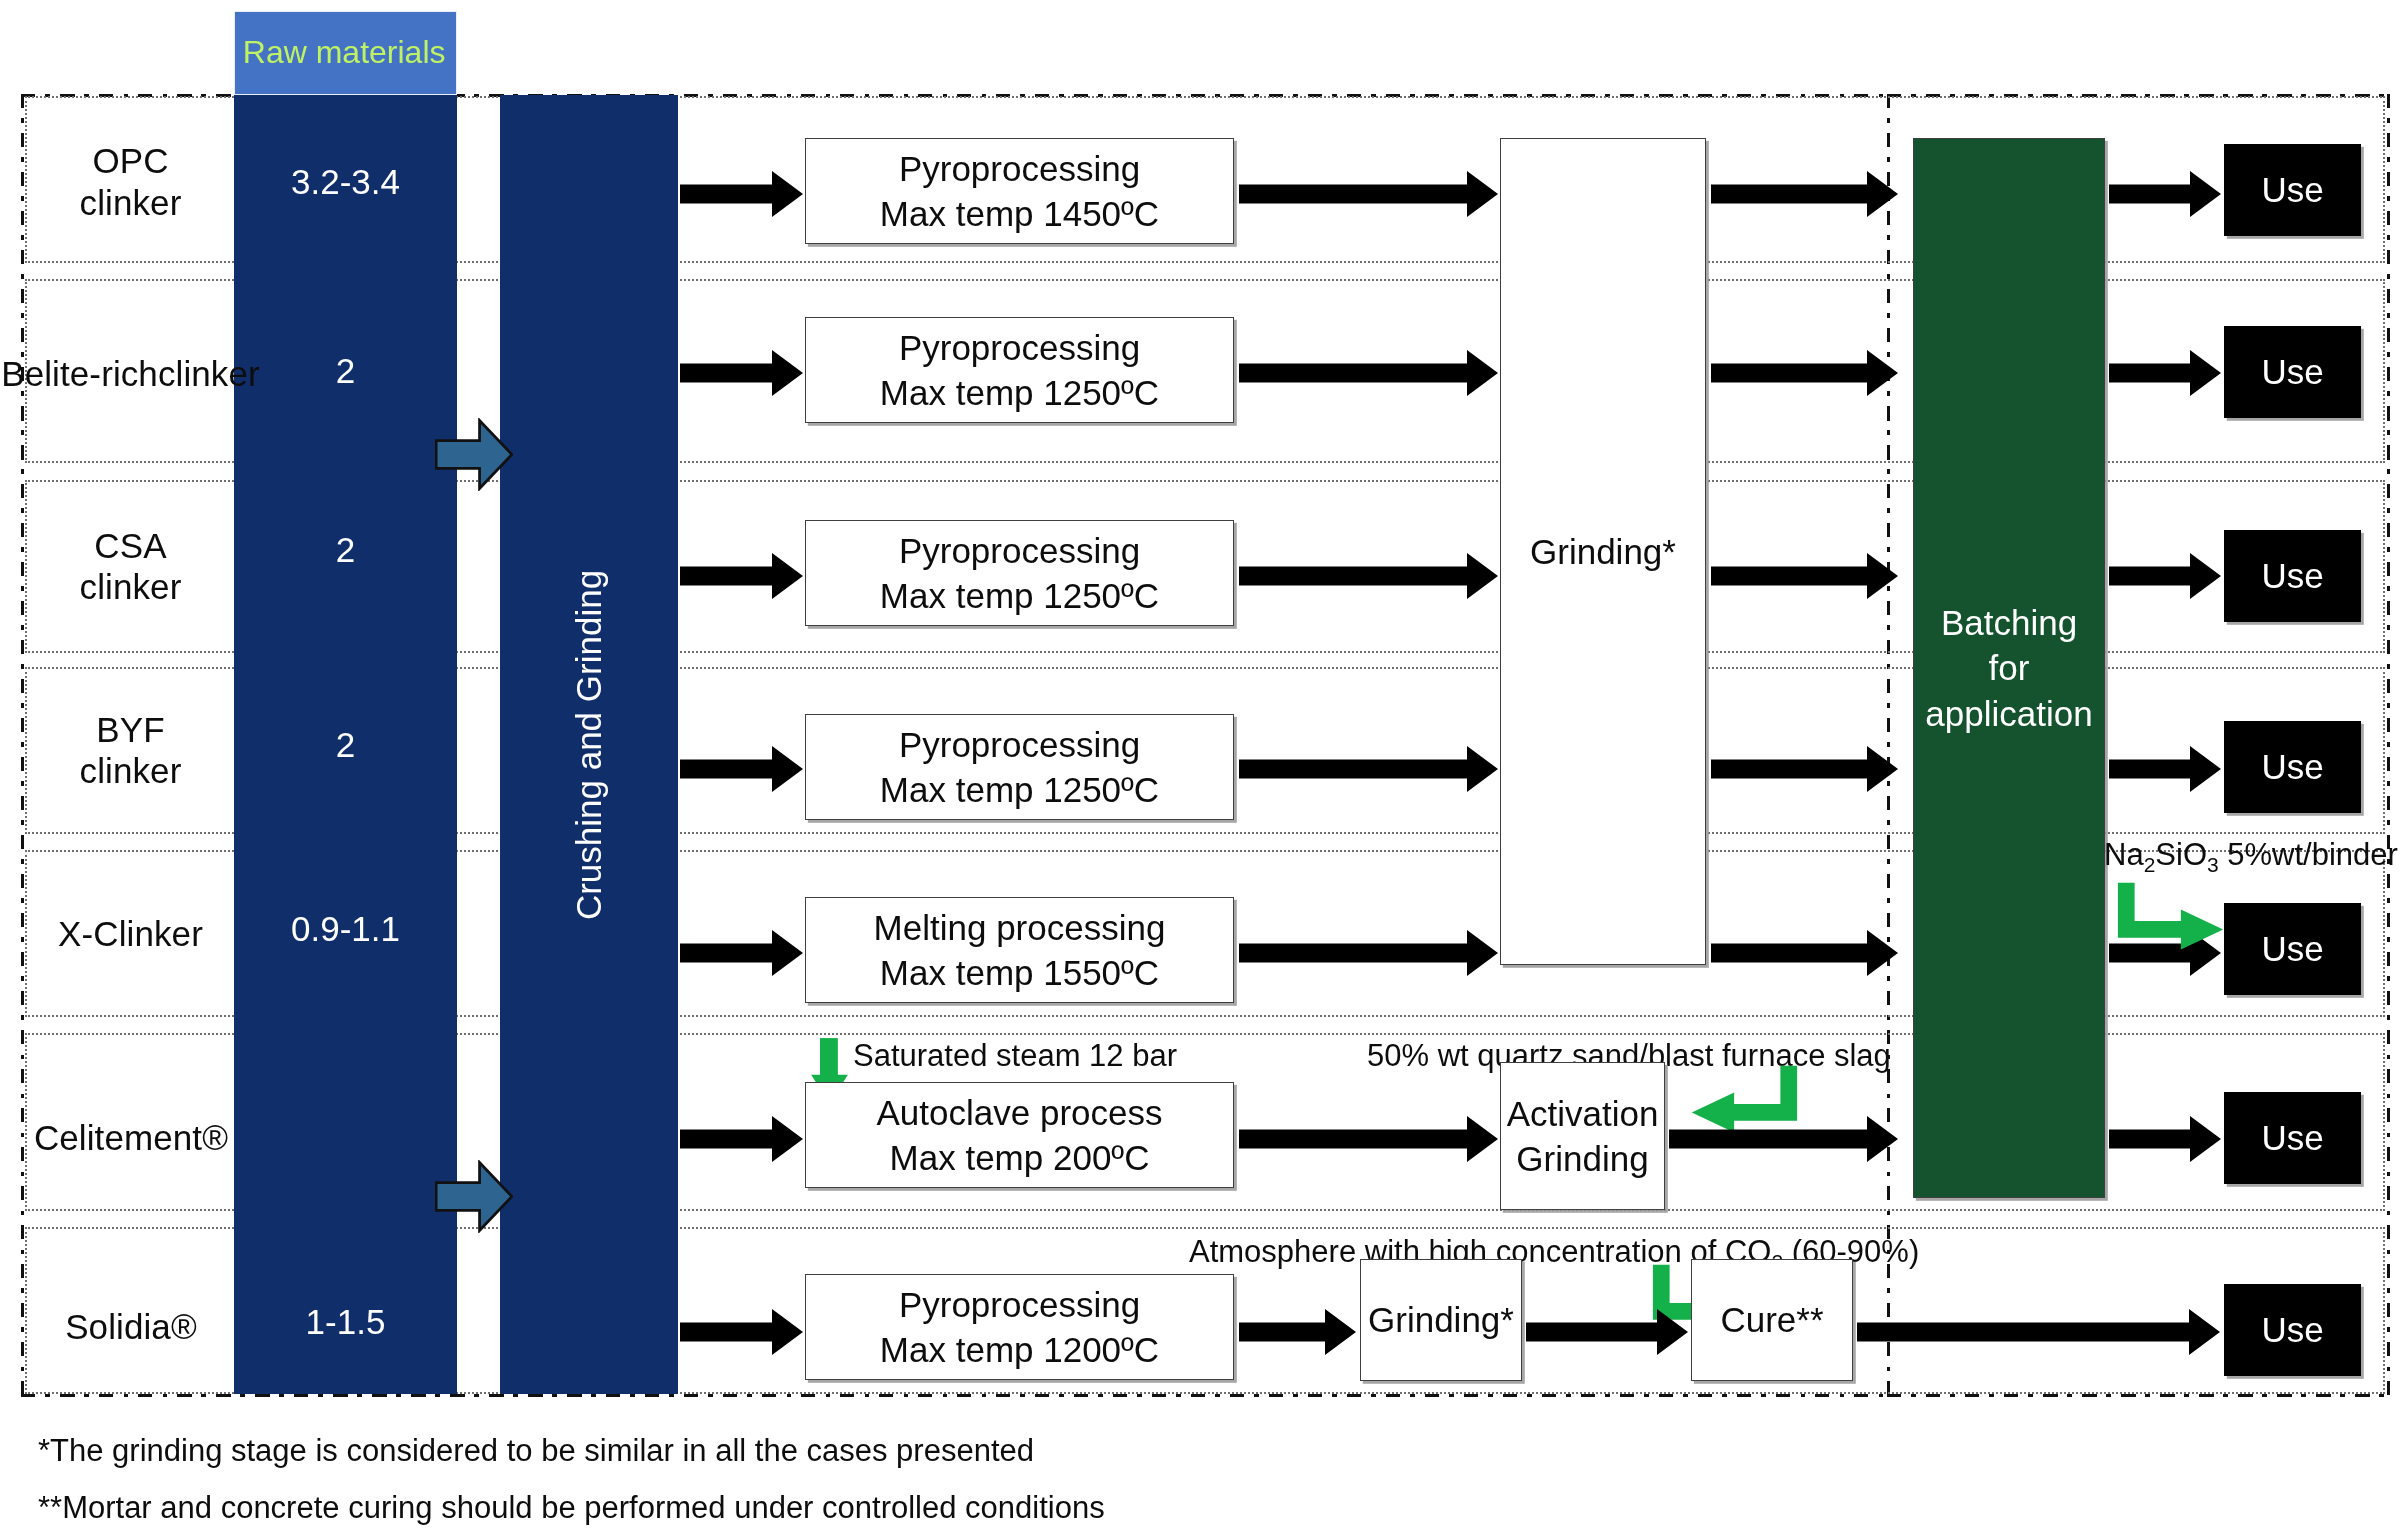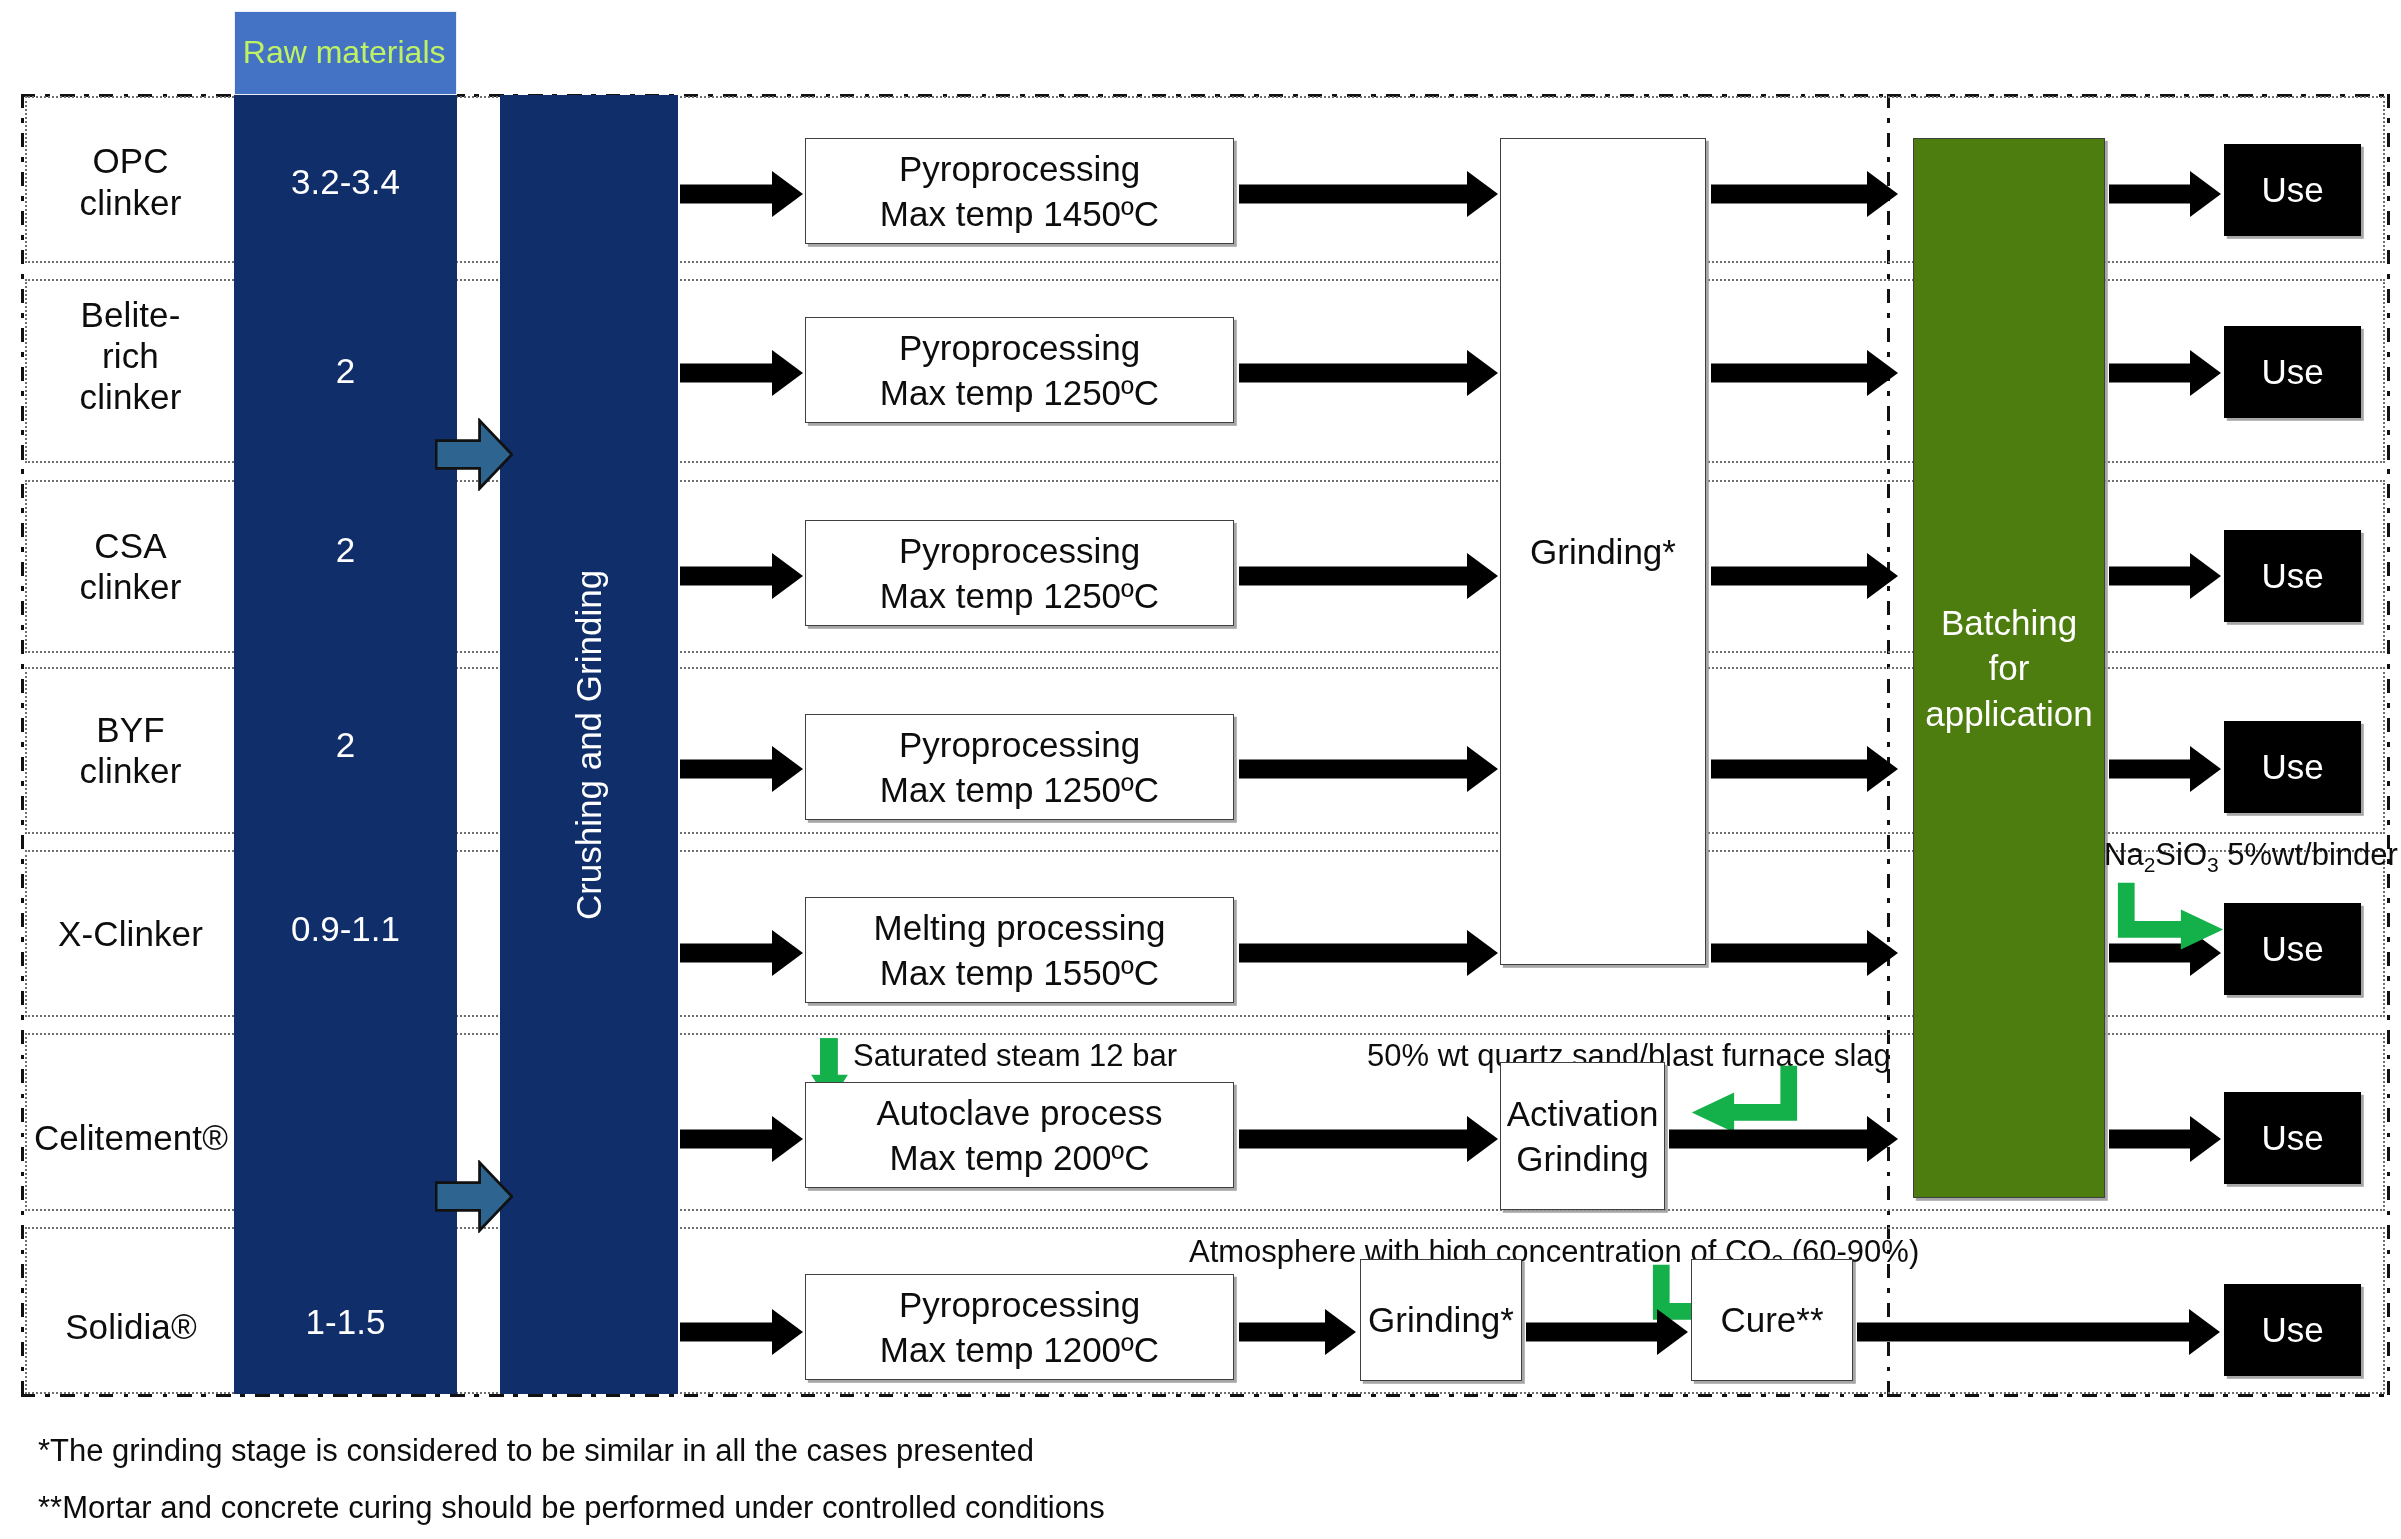--- a/index.html
+++ b/index.html
@@ -42,21 +42,21 @@
   }
 
   
   .pbox{
     background:#ffffff;border:1.7px solid #3f3f3f;
     box-shadow:2.8px 2.8px 0 0 rgba(150,150,150,.85);
     display:flex;align-items:center;justify-content:center;text-align:center;
     font-size:35px;color:#0d0d0d;line-height:1.3;
   }
   .greybox{
-    background:#4d7c0f;border:1.7px solid #3f3f3f;
+    background:#14532d;border:1.7px solid #3f3f3f;
     box-shadow:2.8px 2.8px 0 0 rgba(150,150,150,.85);
     display:flex;align-items:center;justify-content:center;text-align:center;
     font-size:35px;color:#ffffff;line-height:1.3;
   }
   .useblk{
     background:#000000;
     box-shadow:2.8px 2.8px 0 0 rgba(150,150,150,.85);
     display:flex;align-items:center;justify-content:center;
     font-size:35px;color:#ffffff;
   }
@@ -173,21 +173,21 @@
 
   <div class="abs barrow" style="left:2109px;top:170px;width:112px;height:47px;">
     <div class="shaft" style="width:83px;"></div>
       <div class="head"></div>
   </div>
 
   <div class="abs useblk" style="left:2224px;top:144px;width:137px;height:92px;">
     <span>Use</span>
   </div>
 
-  <div class="abs rowlabel" style="left:33px;top:283px;width:195px;height:145px;flex-direction:column;">
+  <div class="abs rowlabel" style="left:33px;top:301px;width:195px;height:145px;flex-direction:row;">
     <span>Belite-</span>
     <span>rich</span>
     <span>clinker</span>
   </div>
   <div class="abs ratioval" style="left:234px;top:337px;width:223px;height:67px;">
     <span>2</span>
   </div>
 
   <div class="abs barrow" style="left:680px;top:349px;width:123px;height:47px;">
     <div class="shaft" style="width:94px;"></div>

